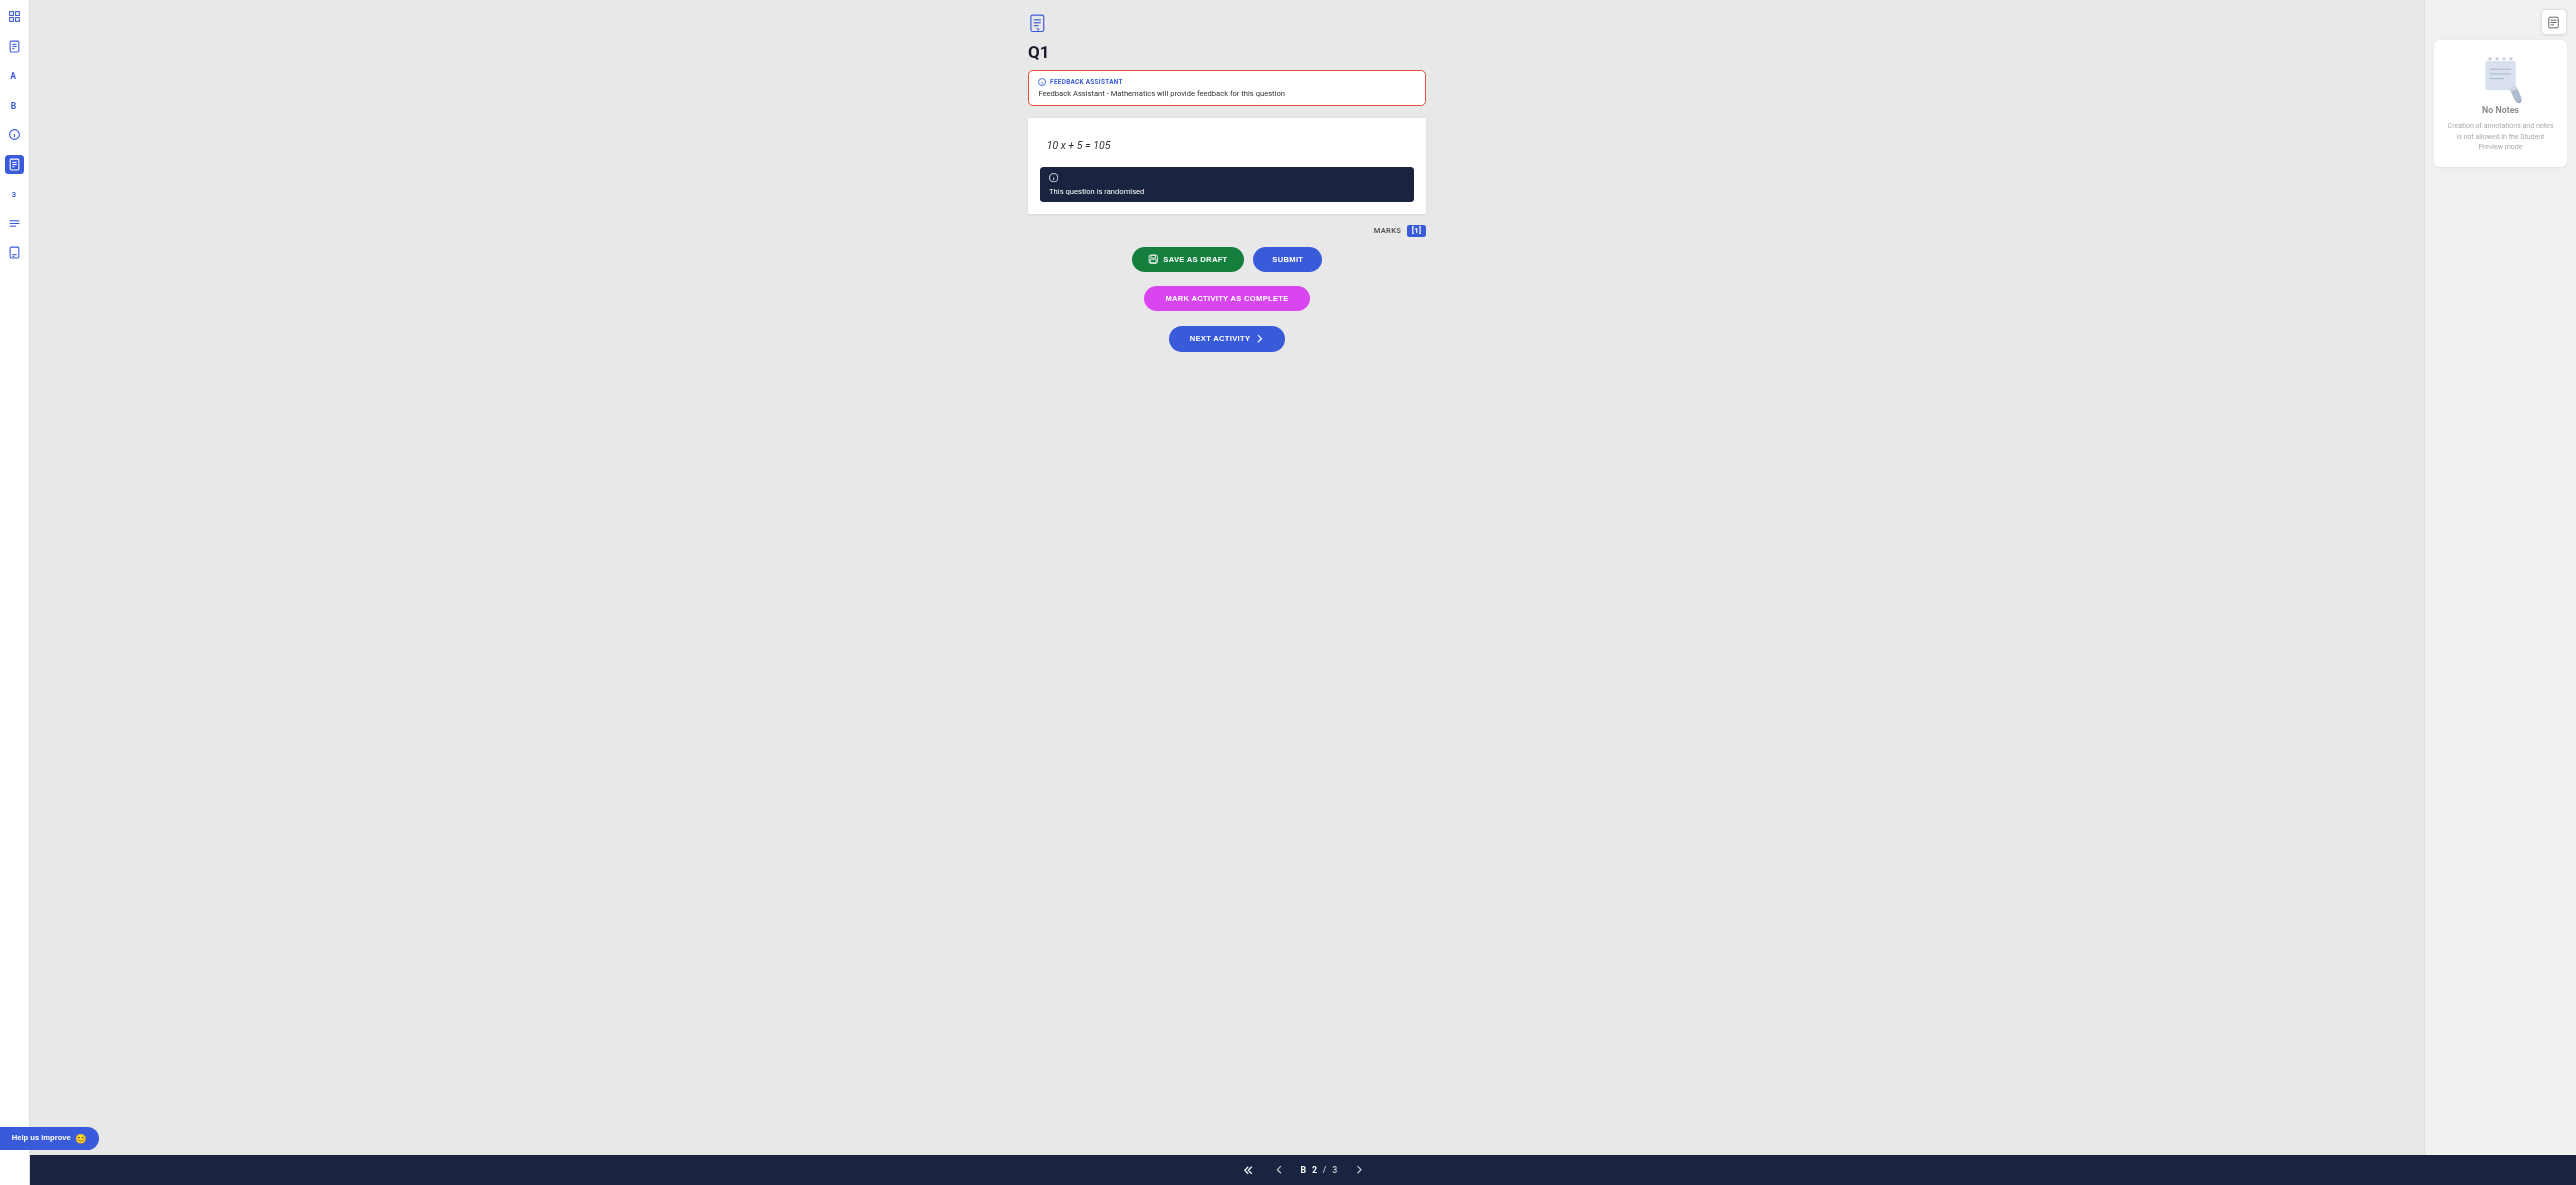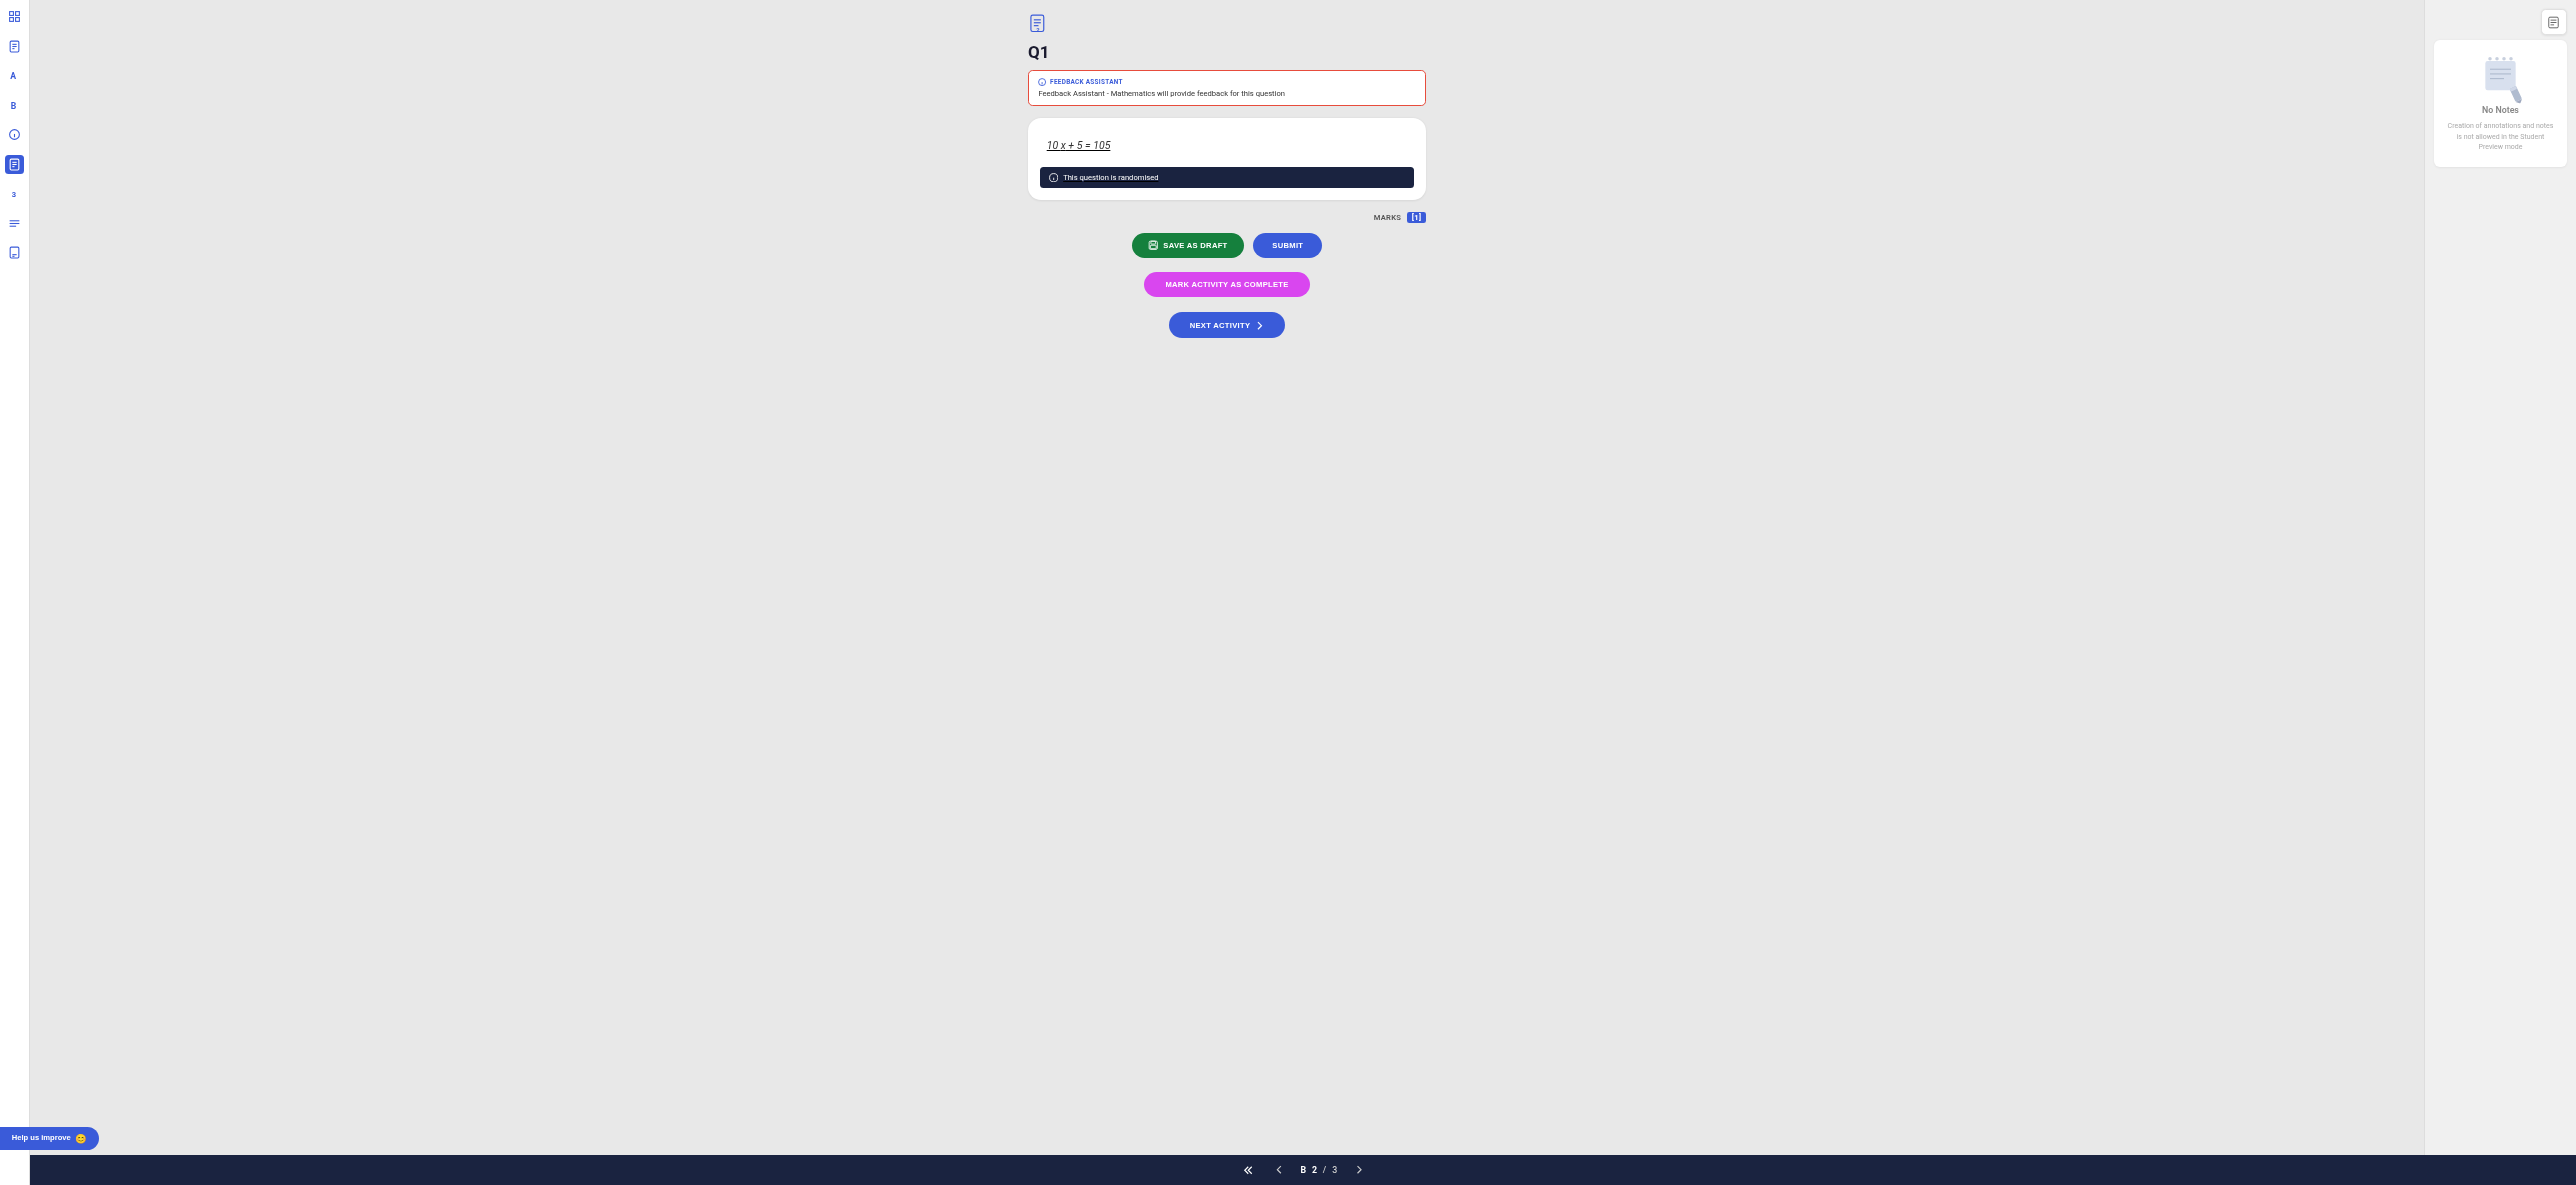--- a/index.html
+++ b/index.html
@@ -112,44 +112,44 @@
       letter-spacing: 0.3px;
     }
     .feedback-box-text {
       font-size: 7.6px;
       color: #333;
     }
 
     
     .question-card {
       background: #fff;
-      border-radius: 13px;
+      border-radius: 1px;
       padding: 11.7px;
       margin-bottom: 11.7px;
       box-shadow: 0 0.6px 2.3px rgba(0,0,0,0.08);
-      text-decoration: underline;
     }
 
     .math-equation {
       font-size: 10.5px;
       color: #333;
       padding: 9.4px 7px;
       font-style: italic;
     }
 
     .randomised-banner {
       background: #1a2340;
       color: #fff;
       border-radius: 3.5px;
       padding: 5.9px 9.4px;
       font-size: 7.6px;
       display: flex;
       align-items: flex-start;
       gap: 4.7px;
       margin-top: 5.9px;
+      flex-direction: column;
     }
 
     .marks-row {
       display: flex;
       justify-content: flex-end;
       align-items: center;
       gap: 5.9px;
       margin-bottom: 10.5px;
       font-size: 7.6px;
       color: #555;

